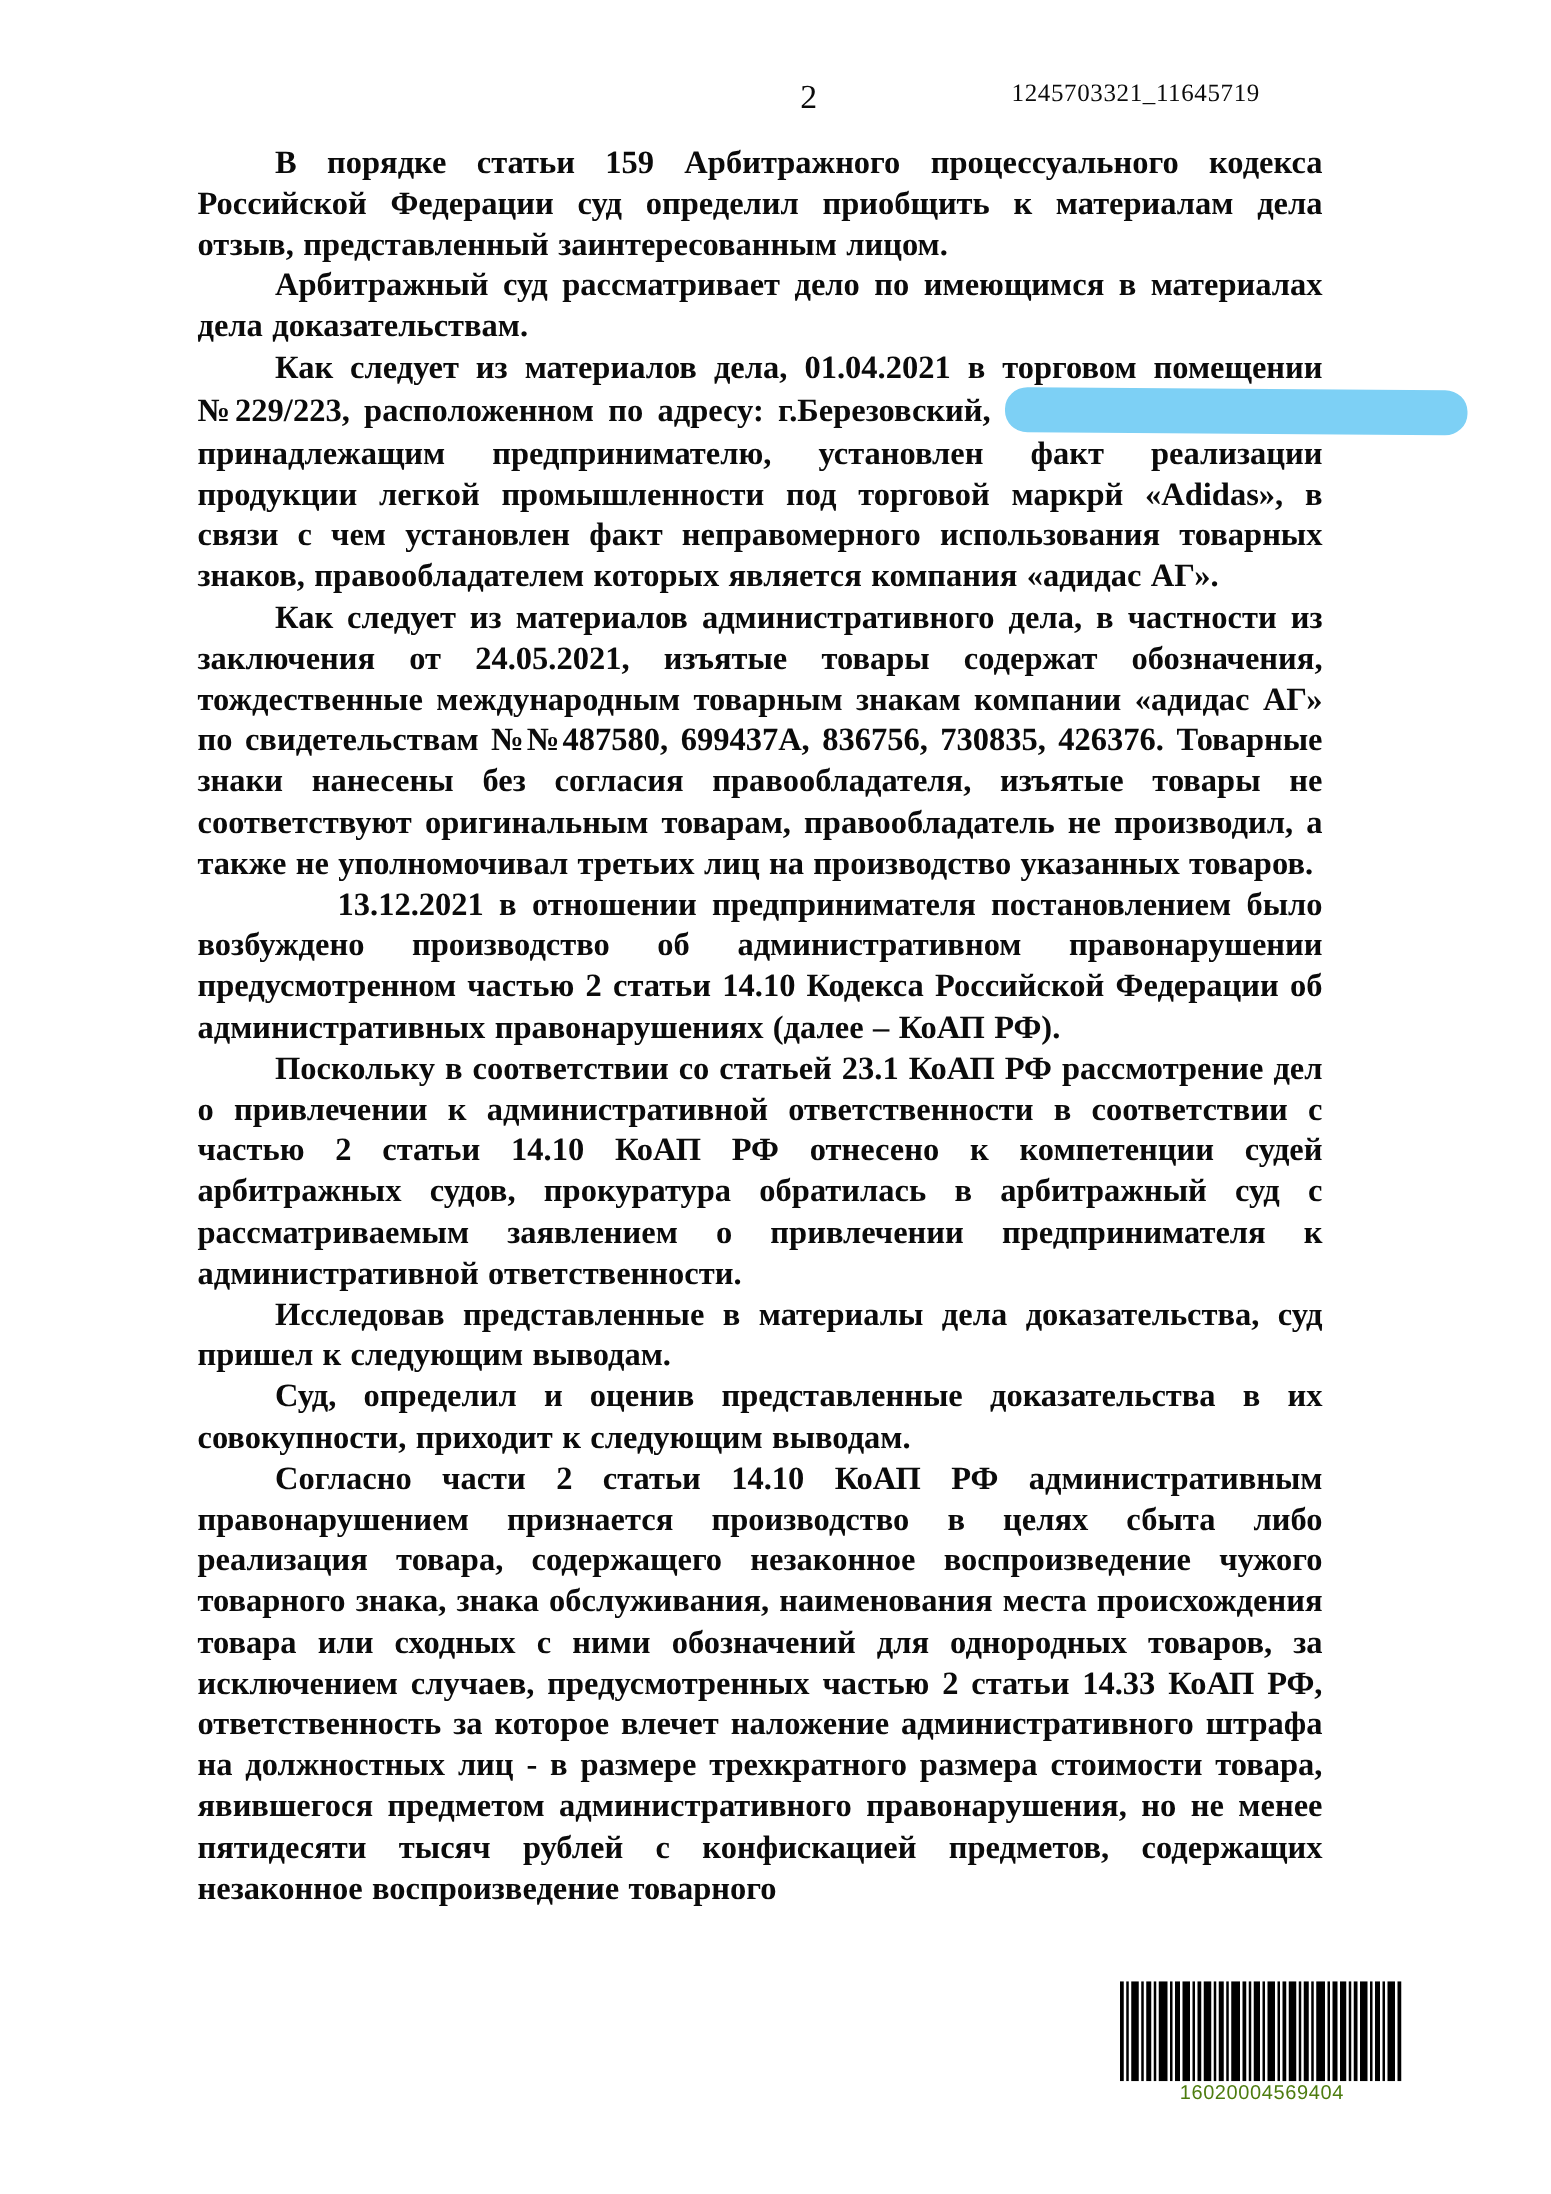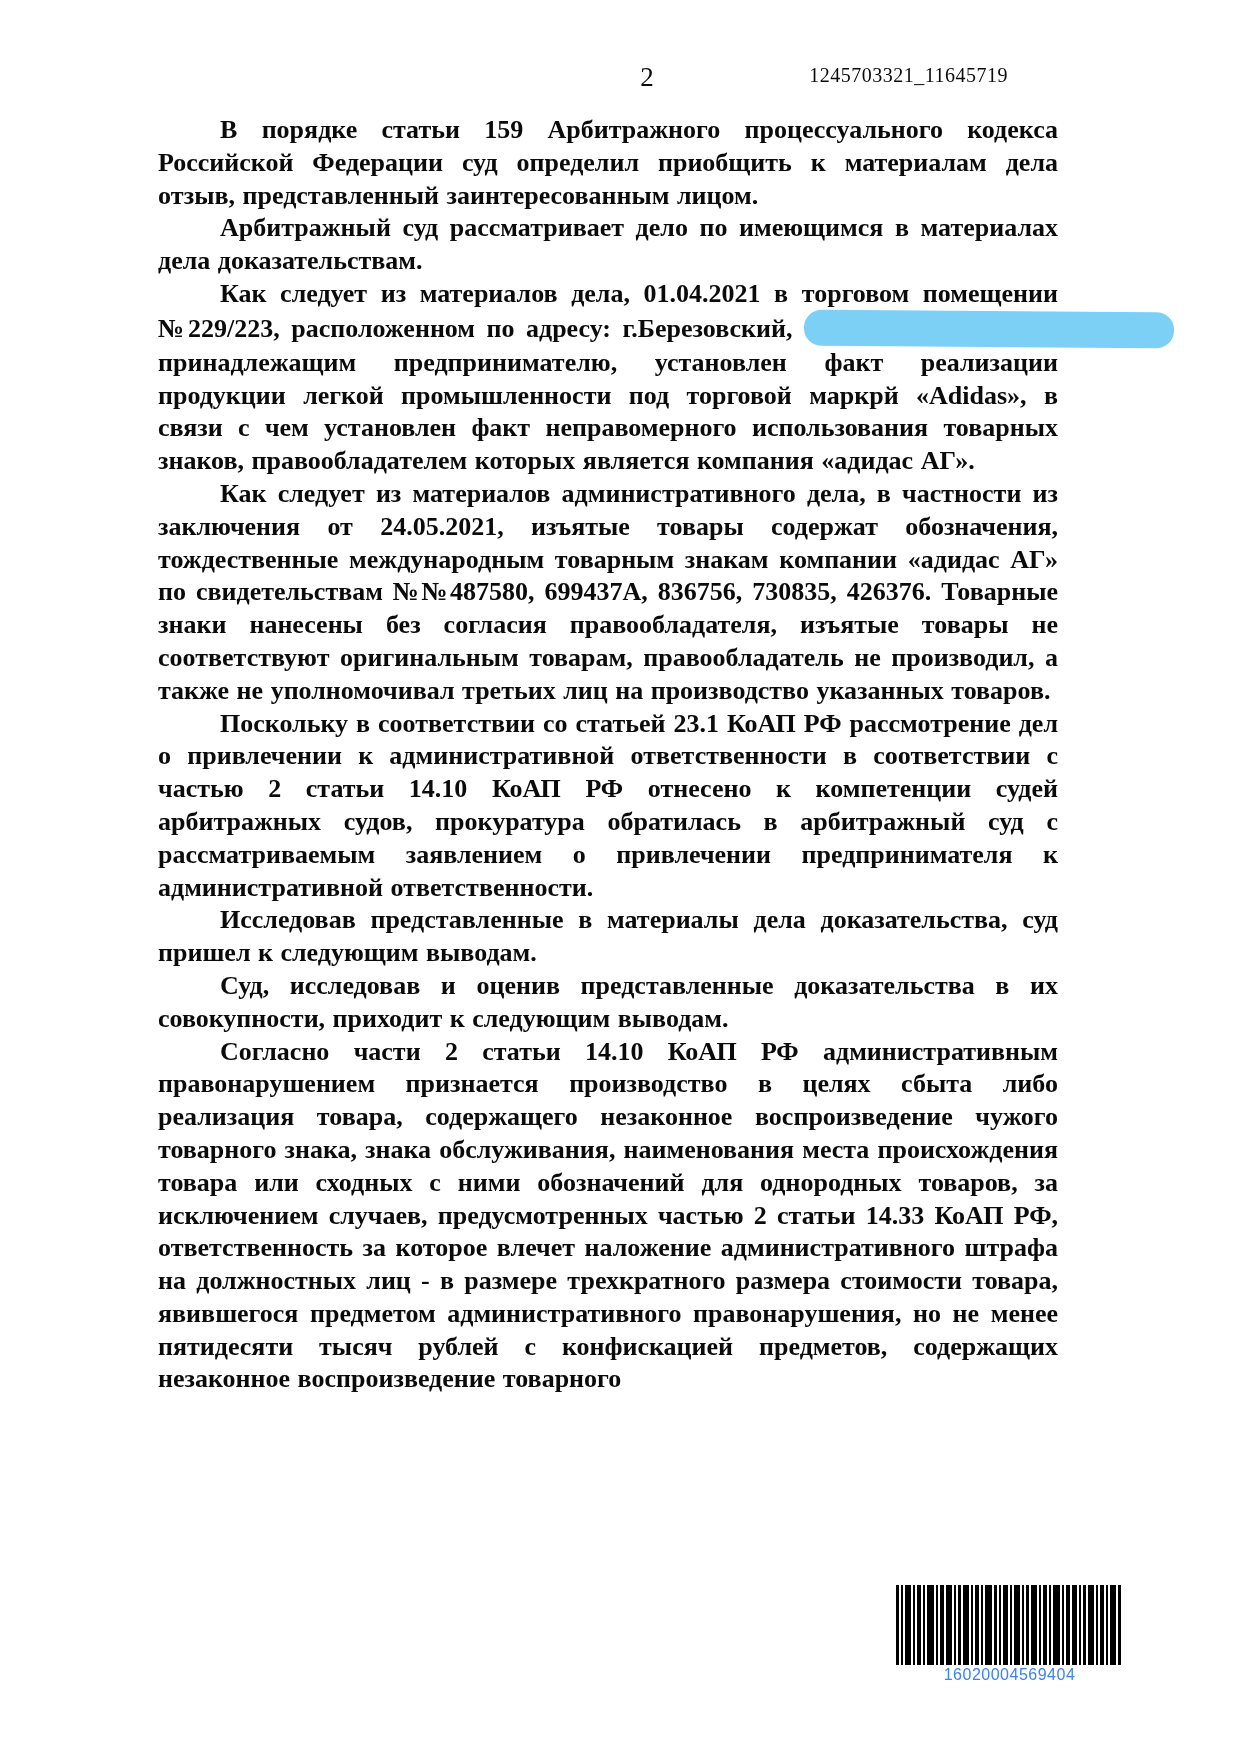--- a/index.html
+++ b/index.html
@@ -78,42 +78,43 @@
   .barcode-svg {
     display: block;
     width: 227px;
     height: 80px;
   }
   .barcode-num {
     margin-top: 1px;
     font-family: "Liberation Sans", "DejaVu Sans", sans-serif;
     font-size: 16px;
     letter-spacing: 0.5px;
-    color: #3b82f6;
+    color: #4d7c0f;
     white-space: nowrap;
   }
 </style>
 </head>
 <body>
 
 <div class="page">
 
   <div class="page-header">
     <div class="page-num">2</div>
     <div class="doc-id">1245703321_11645719</div>
   </div>
 
   <div class="body-text">
     <p>В порядке статьи 159 Арбитражного процессуального кодекса Российской Федерации суд определил приобщить к материалам дела отзыв, представленный заинтересованным лицом.</p>
     <p>Арбитражный суд рассматривает дело по имеющимся в материалах дела доказательствам.</p>
     <p><span>Как следует из материалов дела, 01.04.2021 в торговом помещении №229/223, расположенном по адресу: г.Березовский,</span> <span class="redaction" style="background-color: rgb(125, 208, 245);"></span> <span>принадлежащим предпринимателю, установлен факт реализации продукции легкой промышленности под торговой маркрй «Adidas», в связи с чем установлен факт неправомерного использования товарных знаков, правообладателем которых является компания «адидас АГ».</span></p>
     <p>Как следует из материалов административного дела, в частности из заключения от 24.05.2021, изъятые товары содержат обозначения, тождественные международным товарным знакам компании «адидас АГ» по свидетельствам №№487580, 699437А, 836756, 730835, 426376. Товарные знаки нанесены без согласия правообладателя, изъятые товары не соответствуют оригинальным товарам, правообладатель не производил, а также не уполномочивал третьих лиц на производство указанных товаров.</p>
+    <p class="big-indent">13.12.2021 в отношении предпринимателя постановлением было возбуждено производство об административном правонарушении предусмотренном частью 2 статьи 14.10 Кодекса Российской Федерации об административных правонарушениях (далее – КоАП РФ).</p>
     <p>Поскольку в соответствии со статьей 23.1 КоАП РФ рассмотрение дел о привлечении к административной ответственности в соответствии с частью 2 статьи 14.10 КоАП РФ отнесено к компетенции судей арбитражных судов, прокуратура обратилась в арбитражный суд с рассматриваемым заявлением о привлечении предпринимателя к административной ответственности.</p>
     <p>Исследовав представленные в материалы дела доказательства, суд пришел к следующим выводам.</p>
-    <p>Суд, исследовав и оценив представленные доказательства в их совокупности, приходит к следующим выводам.</p>
+    <p>Суд, определил и оценив представленные доказательства в их совокупности, приходит к следующим выводам.</p>
     <p>Согласно части 2 статьи 14.10 КоАП РФ административным правонарушением признается производство в целях сбыта либо реализация товара, содержащего незаконное воспроизведение чужого товарного знака, знака обслуживания, наименования места происхождения товара или сходных с ними обозначений для однородных товаров, за исключением случаев, предусмотренных частью 2 статьи 14.33 КоАП РФ, ответственность за которое влечет наложение административного штрафа на должностных лиц - в размере трехкратного размера стоимости товара, явившегося предметом административного правонарушения, но не менее пятидесяти тысяч рублей с конфискацией предметов, содержащих незаконное воспроизведение товарного</p>
   </div>
 
   <div class="barcode-block">
     <svg class="barcode-svg" viewBox="0 0 227 80" preserveAspectRatio="none" xmlns="http://www.w3.org/2000/svg">
       <g fill="#000000">
         <rect x="0" y="0" width="3" height="80"></rect>
           <rect x="5" y="0" width="2" height="80"></rect>
         <rect x="9" y="0" width="6" height="80"></rect>
           <rect x="17" y="0" width="2" height="80"></rect>

